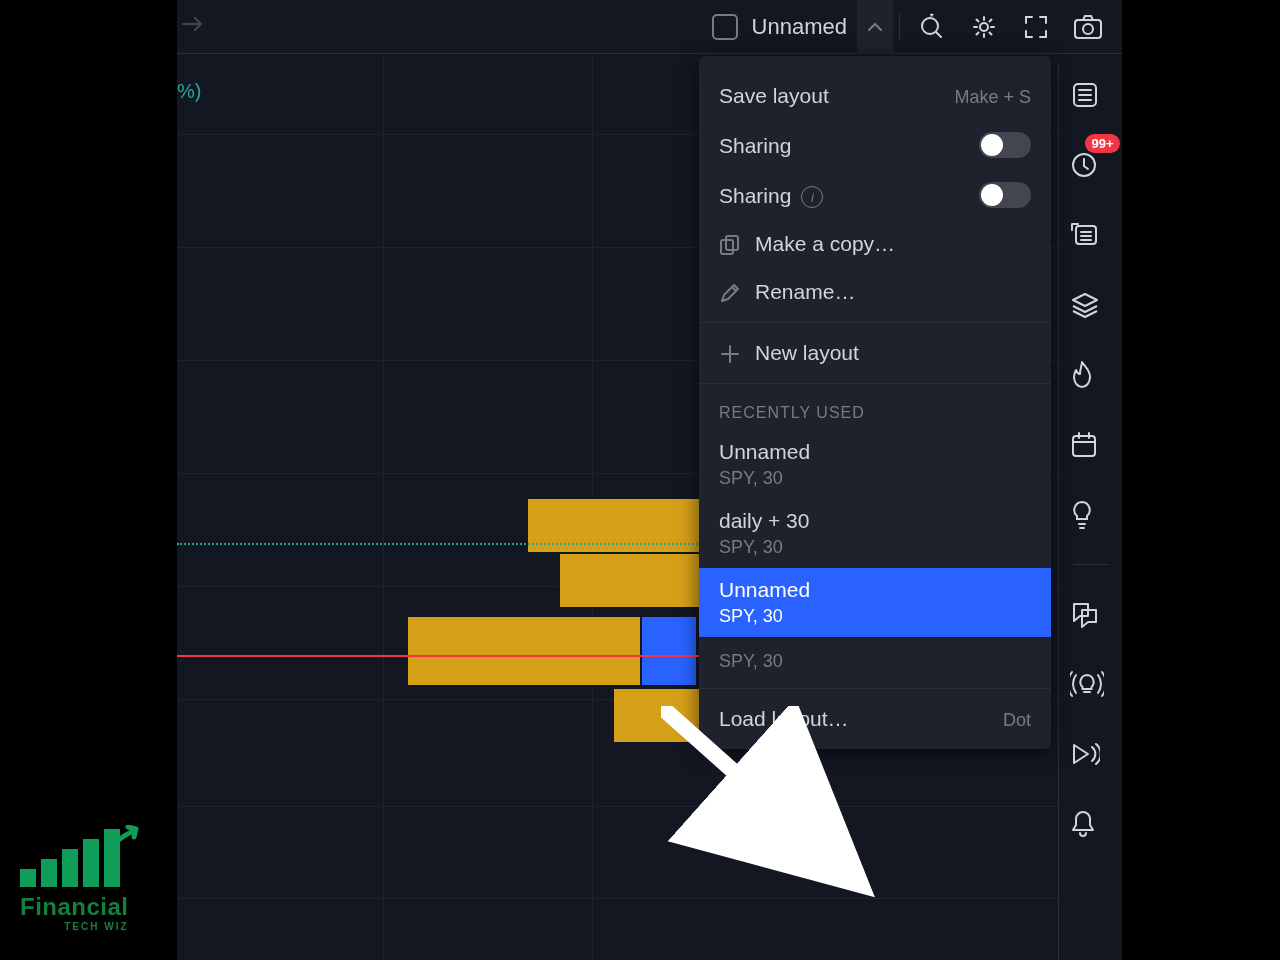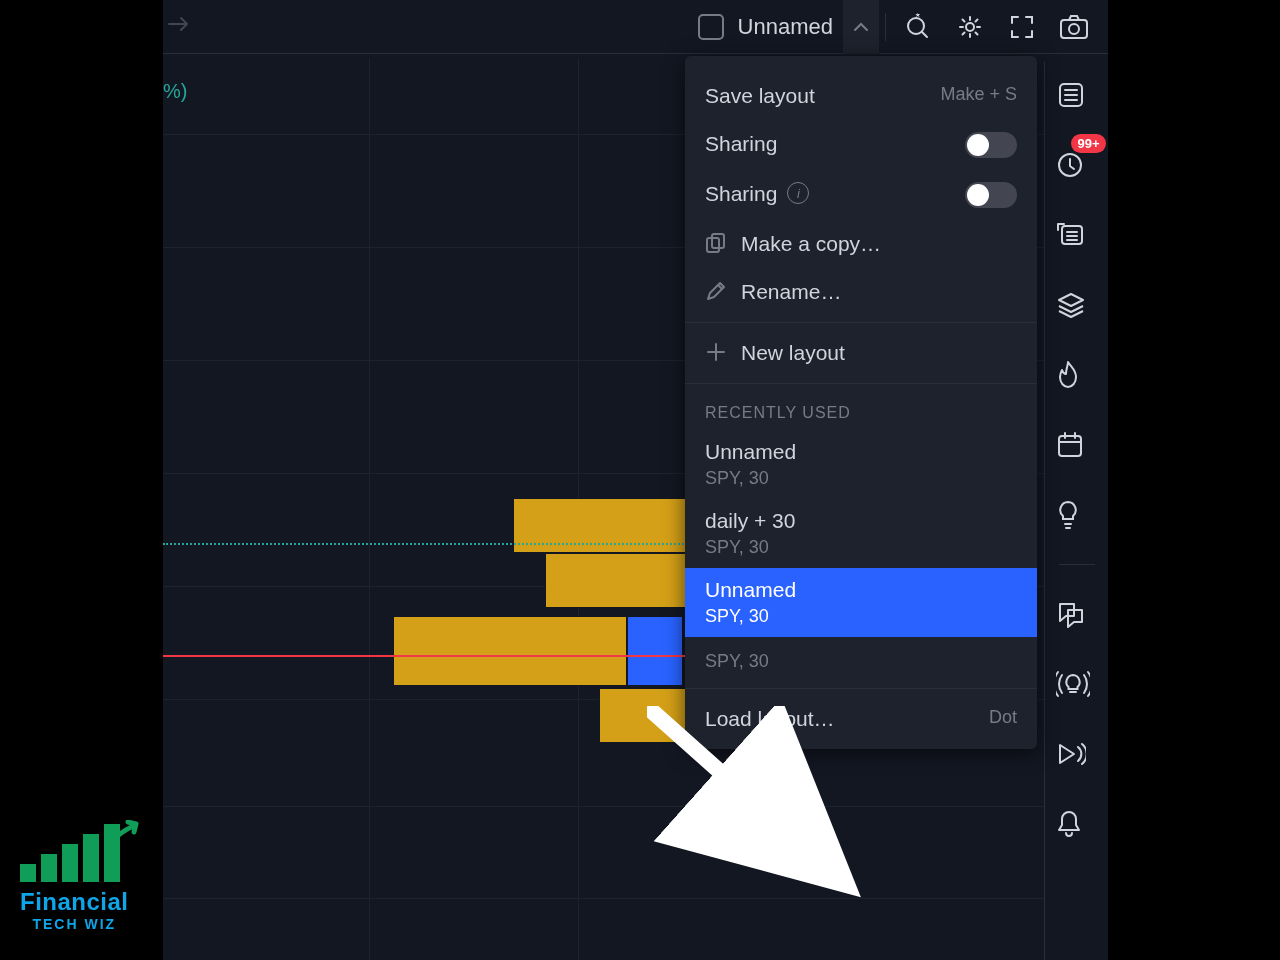--- a/index.html
+++ b/index.html
@@ -6,21 +6,21 @@
   body {
     width: 1280px;
     height: 960px;
     background: #000;
     font-family: -apple-system, BlinkMacSystemFont, "Segoe UI", Arial, sans-serif;
     overflow: hidden;
     position: relative;
   }
   .app {
     position: absolute;
-    left: 163px;
+    left: 177px;
     top: 0;
     width: 945px;
     height: 960px;
     background: #131722;
     overflow: hidden;
   }
   .topbar {
     height: 54px;
     background: #131722;
     border-bottom: 1px solid #2a2e39;
@@ -122,21 +122,21 @@
     top: 56px;
     width: 352px;
     background: #1e222d;
     border-radius: 6px;
     box-shadow: 0 4px 20px rgba(0,0,0,.6);
     padding-top: 16px;
     padding-bottom: 6px;
   }
   .menu-row {
     display: flex;
-    align-items: flex-start;
+    align-items: flex-end;
     padding: 12px 20px;
     color: #d1d4dc;
     font-size: 21px;
     cursor: pointer;
   }
   .menu-row .shortcut { margin-left: auto; color: #787b86; font-size: 18px; }
   .menu-row .ico { width: 36px; display: flex; align-items: center; color: #787b86; }
   .menu-sep { height: 1px; background: #2a2e39; margin: 6px 0; }
   .toggle {
     margin-left: auto;
@@ -216,27 +216,27 @@
     position: absolute;
     left: 484px;
     top: 706px;
     pointer-events: none;
   }
   
   .logo {
     position: absolute;
     left: 20px;
     bottom: 28px;
-    color: #0ea5e9;
+    color: #15803d;
     text-align: center;
   }
   .logo .bars { display: flex; align-items: flex-end; gap: 5px; height: 58px; position: relative; }
   .logo .bar { width: 16px; background: #0f9d58; }
   .logo .bigtext { font-size: 24px; font-weight: 700; margin-top: 6px; letter-spacing: .5px; }
-  .logo .subtext { font-size: 14px; letter-spacing: 2px; font-weight: 600; }
+  .logo .subtext { font-size: 10px; letter-spacing: 2px; font-weight: 600; text-align: right; }
 </style>
 </head>
 <body>
 
 <div class="app">
 
   <div class="topbar">
     <div class="arrow-right-faint">
       <svg width="26" height="20" viewBox="0 0 26 20">
           <path d="M2 10h18M14 4l6 6-6 6" stroke="currentColor" stroke-width="2" fill="none" stroke-linecap="round" stroke-linejoin="round"></path>

